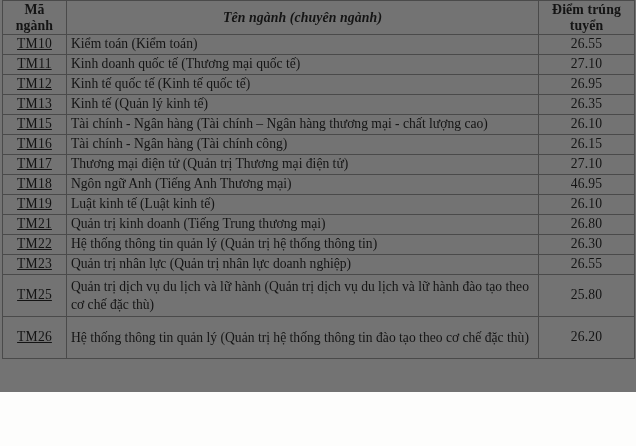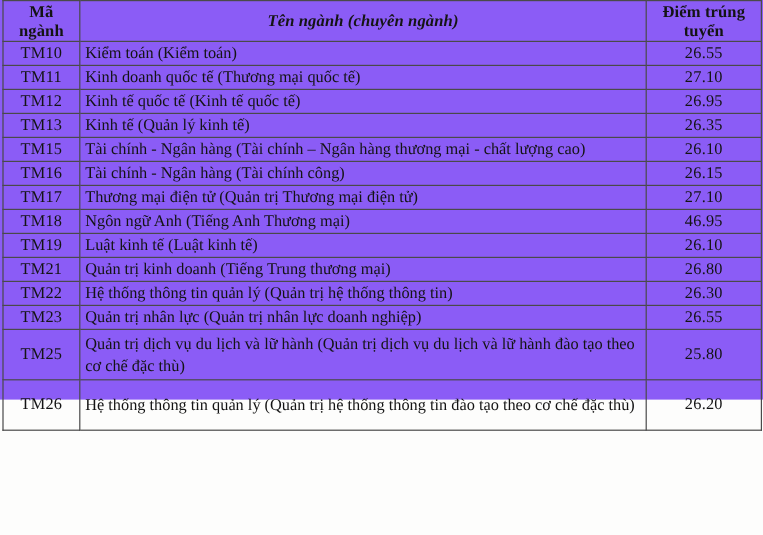--- a/index.html
+++ b/index.html
@@ -10,22 +10,22 @@
     width: 636px;
     height: 446px;
     background: #fdfdfc;
     font-family: "Liberation Serif", "DejaVu Serif", serif;
     color: #1b1b1b;
     overflow: hidden;
   }
   #page {
     position: relative;
     width: 636px;
-    height: 333px;
-    background: #8b5cf6;
+    height: 392px;
+    background: #737373;
   }
   table.scores {
     border-collapse: collapse;
     table-layout: fixed;
     width: 632px;
     margin: 0 0 0 2px;
   }
   table.scores col.c-code  { width: 64px; }
   table.scores col.c-name  { width: 472px; }
   table.scores col.c-score { width: 96px; }
@@ -51,20 +51,21 @@
   th.h-code  { letter-spacing: 0.1px; }
   th.h-name  { letter-spacing: 0.1px; font-style: italic; }
   th.h-score { letter-spacing: 0.1px; font-family: Liberation Serif, serif; }
 
   
   td.code {
     text-align: center;
     height: 19px;
     padding: 0 2px;
     letter-spacing: 0.2px;
+    text-decoration: underline;
   }
   td.name {
     text-align: left;
     padding-left: 7px;
     padding-right: 3px;
     margin-left: 44px;
   }
   td.score {
     text-align: center;
     letter-spacing: 0.2px;

